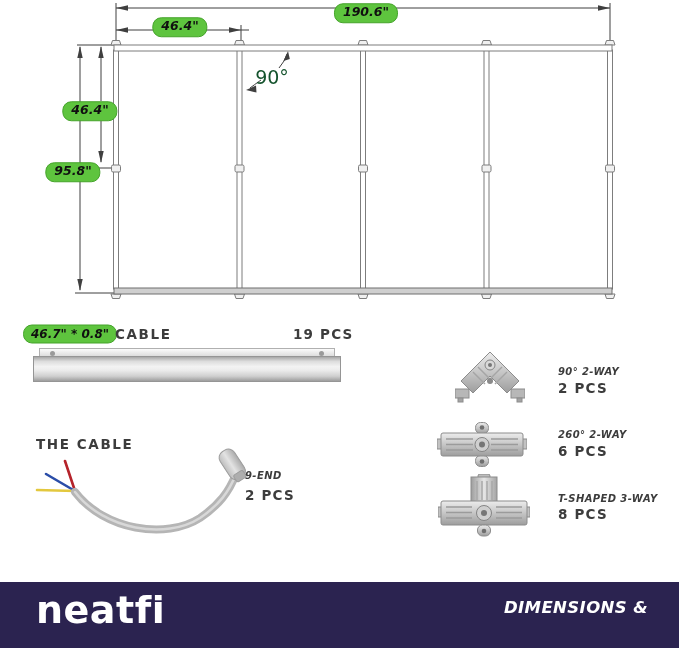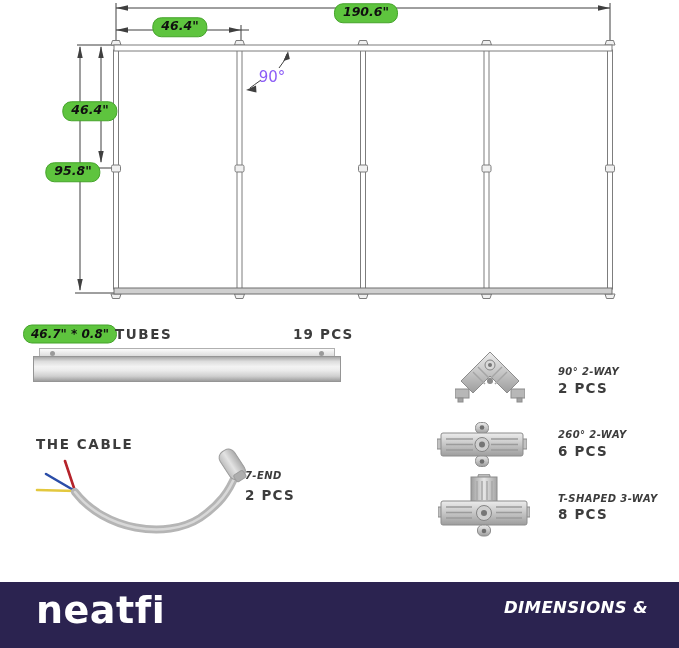--- a/index.html
+++ b/index.html
@@ -20,21 +20,21 @@
     background:var(--accent-green,#5ec43e);
     border:1px solid #44a32a;border-radius:9px;
     padding:2px 8px 3px;
     font-style:italic;font-weight:700;font-size:12.5px;line-height:1;
     color:#101010;white-space:nowrap;
   }
   .dim-label.small{font-size:12px;padding:2px 7px 3px;}
 
   .angle-label{
     position:absolute;transform:translate(-50%,-50%);
-    font-size:15px;color:#8b5cf6;white-space:nowrap;
+    font-size:19px;color:#14532d;white-space:nowrap;
   }
 
   
   .part-title{
     position:absolute;font-weight:700;font-size:13.5px;line-height:1.1;
     letter-spacing:1.6px;color:#3c3c3c;white-space:nowrap;
   }
   .part-type{
     position:absolute;font-weight:700;font-style:italic;font-size:10px;line-height:1.1;
     letter-spacing:.4px;color:#3c3c3c;white-space:nowrap;
@@ -147,21 +147,21 @@
     <rect x="114" y="288" width="498" height="6" fill="#cfcfcf" stroke="#6e6e6e" stroke-width="1"></rect>
   </svg>
 
   <div class="dim-label" style="left:366px;top:13px">190.6"</div>
   <div class="dim-label" style="left:180px;top:27px">46.4"</div>
   <div class="dim-label" style="left:90px;top:111px">46.4"</div>
   <div class="dim-label" style="left:73px;top:172px">95.8"</div>
   <div class="angle-label" style="left:272px;top:77px">90°</div>
 
   <div class="dim-label small" style="left:70px;top:334px">46.7" * 0.8"</div>
-  <div class="part-title" style="left:115px;top:327px">TUBES</div>
+  <div class="part-title" style="left:115px;top:327px">CABLE</div>
   <div class="part-qty" style="left:293px;top:327px">19 PCS</div>
 
   <div class="tube-image">
     <div class="tube-flange">
       <div class="tube-hole left"></div>
       <div class="tube-hole right"></div>
     </div>
     <div class="tube-body"></div>
   </div>
 
@@ -182,21 +182,21 @@
 
     <path d="M 47,44 C 76,82 138,92 172,70 C 191,57 201,44 208,26" fill="none" stroke="#b5b5b5" stroke-width="8" stroke-linecap="round"></path>
     <path d="M 47,44 C 76,82 138,92 172,70 C 191,57 201,44 208,26" fill="none" stroke="#d8d8d8" stroke-width="2.5" stroke-linecap="round"></path>
 
     <g transform="rotate(-33 206 20)">
       <rect x="198" y="0" width="17" height="32" rx="7" fill="url(#plugG)" stroke="#9c9c9c" stroke-width="1"></rect>
       <rect x="201" y="26" width="11" height="8" rx="2" fill="#aeaeae" stroke="#9c9c9c" stroke-width="1"></rect>
     </g>
   </svg>
 
-  <div class="part-type" style="left:245px;top:470px">7-END</div>
+  <div class="part-type" style="left:245px;top:470px">9-END</div>
   <div class="part-qty" style="left:245px;top:488px">2 PCS</div>
 
 
   <svg class="abs" style="left:455px;top:350px" width="70" height="55" viewBox="0 0 70 55">
     <defs>
       <linearGradient id="m90" x1="0" y1="0" x2="0" y2="1">
         <stop offset="0" stop-color="#ececec"></stop>
           <stop offset=".5" stop-color="#c6c6c6"></stop>
           <stop offset="1" stop-color="#9d9d9d"></stop>
       </linearGradient>

